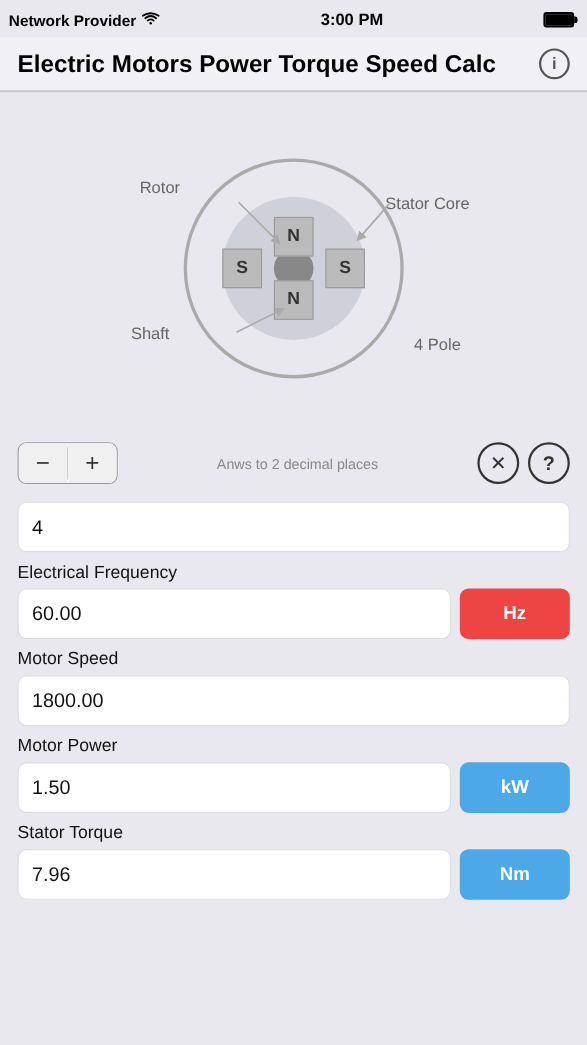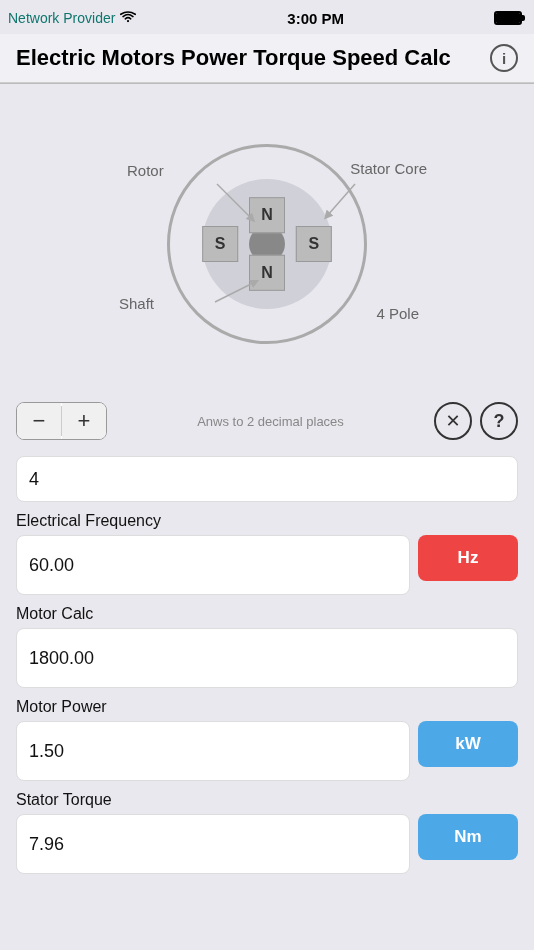--- a/index.html
+++ b/index.html
@@ -16,25 +16,25 @@
     .status-bar {
       display: flex;
       justify-content: space-between;
       align-items: center;
       padding: 6px 12px 4px 8px;
       background: #e8e8ee;
       height: 34px;
     }
     .status-left {
       display: flex;
-      align-items: flex-start;
+      align-items: flex-end;
       gap: 4px;
       font-size: 14px;
-      font-weight: 400;
-      color: #0f766e;
+      font-weight: 700;
+      color: #000000;
     }
     .wifi-icon svg { width: 18px; height: 14px; }
     .status-center {
       font-size: 15px;
       font-weight: 600;
       color: #000;
     }
     .status-right {
       display: flex;
       align-items: center;
@@ -120,21 +120,21 @@
     
     .label-rotor {
       position: absolute;
       top: 58px;
       left: 20px;
       font-size: 15px;
       color: #666;
     }
     .label-stator {
       position: absolute;
-      top: 56px;
+      top: 73px;
       right: 0px;
       font-size: 15px;
       color: #666;
     }
     .label-shaft {
       position: absolute;
       bottom: 72px;
       left: 12px;
       font-size: 15px;
       color: #666;
@@ -312,21 +312,21 @@
     }
 
     .field-row {
       display: flex;
       gap: 8px;
       align-items: stretch;
     }
 
     .field-input {
       flex: 1;
-      height: 60px;
+      height: 46px;
       background: #fff;
       border: 1px solid #ddd;
       border-radius: 8px;
       padding: 0 12px;
       font-size: 18px;
       color: #111;
       outline: none;
     }
 
     .field-unit-btn {
@@ -454,21 +454,21 @@
   <div class="field-row">
     <input class="field-input-full" type="text" value="4" style="">
   </div>
 
   <div class="field-label">Electrical Frequency</div>
   <div class="field-row">
     <input class="field-input" type="text" value="60.00" style="">
     <button class="field-unit-btn unit-dark">Hz</button>
   </div>
 
-  <div class="field-label">Motor Calc</div>
+  <div class="field-label">Motor Speed</div>
   <div class="field-row">
     <input class="field-input" type="text" value="1800.00" style="">
   </div>
 
   <div class="field-label">Motor Power</div>
   <div class="field-row">
     <input class="field-input" type="text" value="1.50" style="">
     <button class="field-unit-btn unit-blue">kW</button>
   </div>
 

